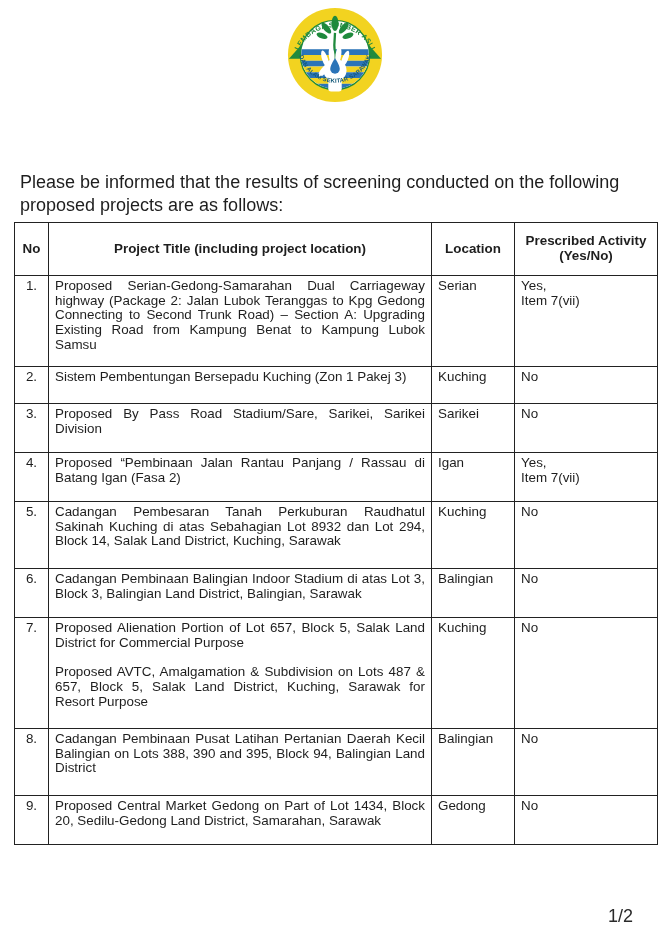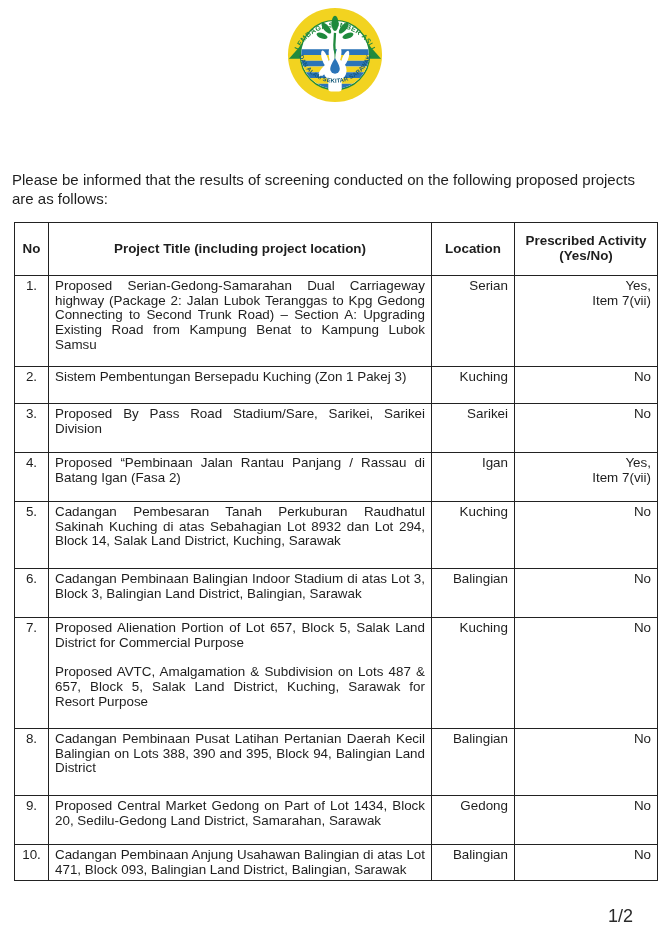--- a/index.html
+++ b/index.html
@@ -14,22 +14,22 @@
   .logo-wrap{
     position:absolute;top:7px;left:0;width:670px;
     display:flex;justify-content:center;
   }
   .doc-title{
     position:absolute;top:138px;left:13px;width:644px;
     text-align:center;font-weight:bold;font-size:15.5px;
     white-space:pre-line;
   }
   .doc-intro{
-    position:absolute;top:171px;left:12px;width:648px;
-    font-size:15px;line-height:1.26;
+    position:absolute;top:171px;left:20px;width:648px;
+    font-size:18px;line-height:1.26;
   }
   table.results{
     position:absolute;top:222px;left:14px;
     border-collapse:collapse;table-layout:fixed;
     width:643px;
     font-size:13.4px;line-height:1.1;padding-left:48px;
   }
   table.results col.c-no{width:34px;}
   table.results col.c-title{width:383px;}
   table.results col.c-loc{width:83px;}
@@ -41,21 +41,21 @@
   }
   table.results th{
     font-weight:bold;text-align:center;vertical-align:middle;
     white-space:pre-line;height:44px;padding:4px 4px;
   }
   td.col-no{text-align:center;padding-top:4px;}
   td.col-title{
     text-align:justify;text-justify:inter-word;
     padding:3px 7px;white-space:pre-line;
   }
-  td.col-loc, td.col-act{text-align:right;white-space:pre-line;padding-top:4px;}
+  td.col-loc, td.col-act{text-align:left;white-space:pre-line;padding-top:4px;}
   tbody tr:nth-child(1) td{height:84px;}
   tbody tr:nth-child(2) td{height:30px;}
   tbody tr:nth-child(3) td{height:42px;}
   tbody tr:nth-child(4) td{height:42px;}
   tbody tr:nth-child(5) td{height:60px;}
   tbody tr:nth-child(6) td{height:42px;}
   tbody tr:nth-child(7) td{height:104px;}
   tbody tr:nth-child(8) td{height:60px;}
   tbody tr:nth-child(9) td{height:42px;}
   tbody tr:nth-child(10) td{height:29px;}
@@ -195,24 +195,18 @@
         <td class="col-title">Cadangan Pembinaan Pusat Latihan Pertanian Daerah Kecil Balingian on Lots 388, 390 and 395, Block 94, Balingian Land District</td>
         <td class="col-loc">Balingian</td>
         <td class="col-act">No</td>
       </tr>
       <tr>
         <td class="col-no">9.</td>
         <td class="col-title">Proposed Central Market Gedong on Part of Lot 1434, Block 20, Sedilu-Gedong Land District, Samarahan, Sarawak</td>
         <td class="col-loc">Gedong</td>
         <td class="col-act">No</td>
       </tr>
-      <tr>
-        <td class="col-no">10.</td>
-        <td class="col-title">Cadangan Pembinaan Anjung Usahawan Balingian di atas Lot 471, Block 093, Balingian Land District, Balingian, Sarawak</td>
-        <td class="col-loc">Balingian</td>
-        <td class="col-act">No</td>
-      </tr>
     </tbody>
   </table>
 
   <div class="page-number">1/2</div>
 
 </div>
 
 </body></html>

